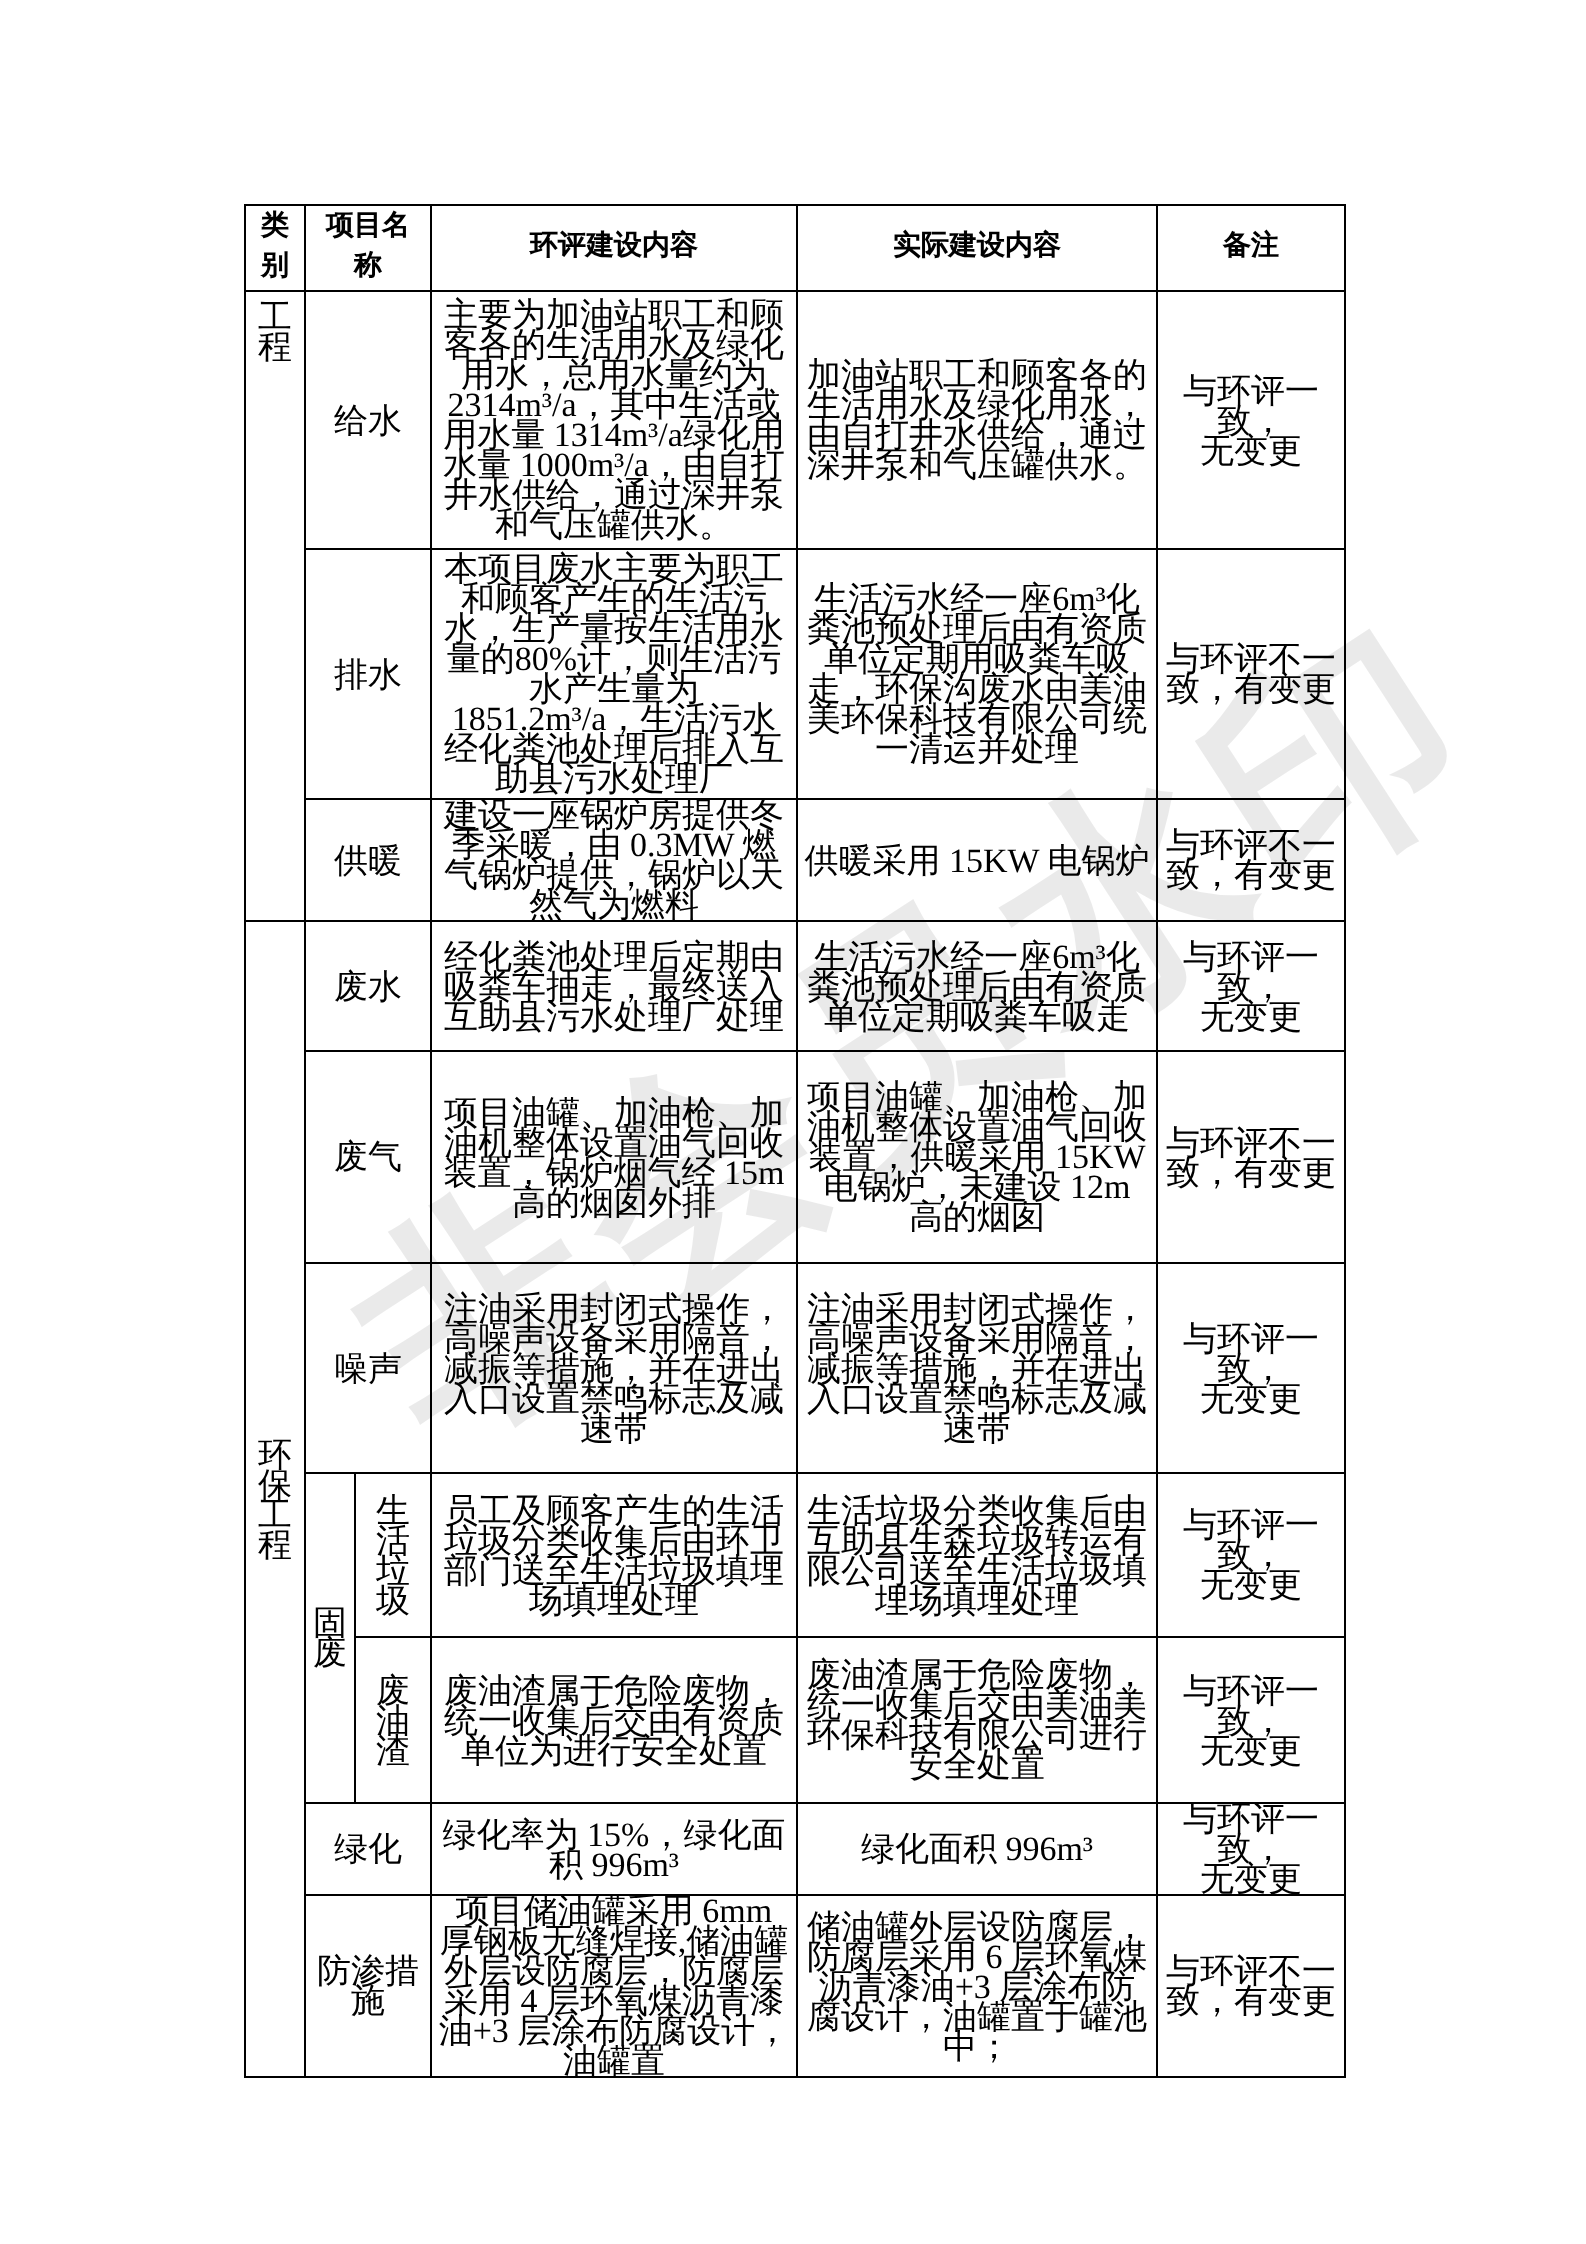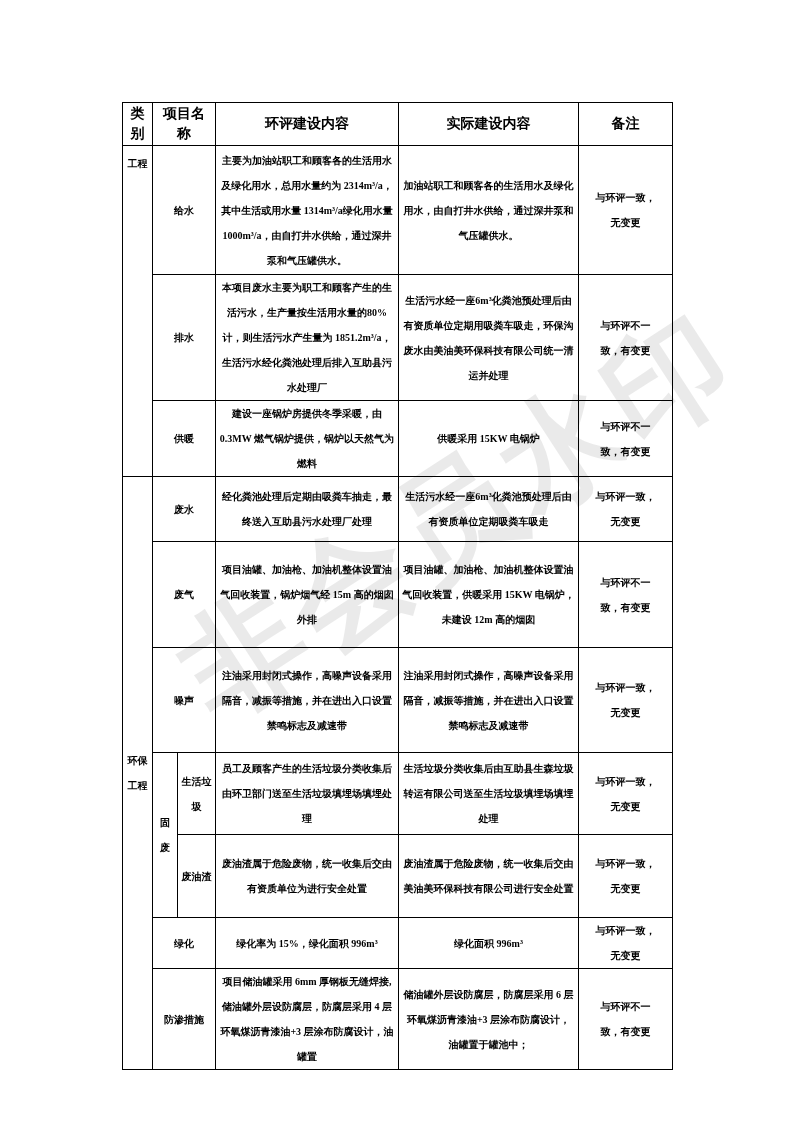--- a/index.html
+++ b/index.html
@@ -15,21 +15,21 @@
     transform:rotate(-33deg); transform-origin:0 0;
     font-family:"Liberation Sans","DejaVu Sans",sans-serif;
     pointer-events:none;
   }
   table.cmp {
     position:absolute; left:122px; top:102px; width:550px;
     border-collapse:collapse; table-layout:fixed; background:transparent;
   }
   .cmp td, .cmp th {
     border:1px solid #000; padding:0 3px;
-    font-size:10px; line-height:25px; font-weight:bold;
+    font-size:17px; line-height:15px; font-weight:normal;
     vertical-align:middle; text-align:center; overflow:hidden;
   }
   .cmp th { font-size:14px; line-height:20px; font-weight:bold; padding:0 6px; }
   .cmp th.cat-h { padding:0 7px; word-break:break-all; }
   .cmp th.name-h { padding:0 6px; word-break:break-all;font-family:Liberation Mono, monospace; }
   .cell-cat { word-break:break-all; padding:0 8px; }
   .cell-cat.top { vertical-align:top; padding-top:5px; }
   .cell-subcat { word-break:break-all; padding:0 5px; }
   .cell-vertname { word-break:break-all; padding:0 11px; }
   .cell-name { padding:0 6px; word-break:break-all; }

